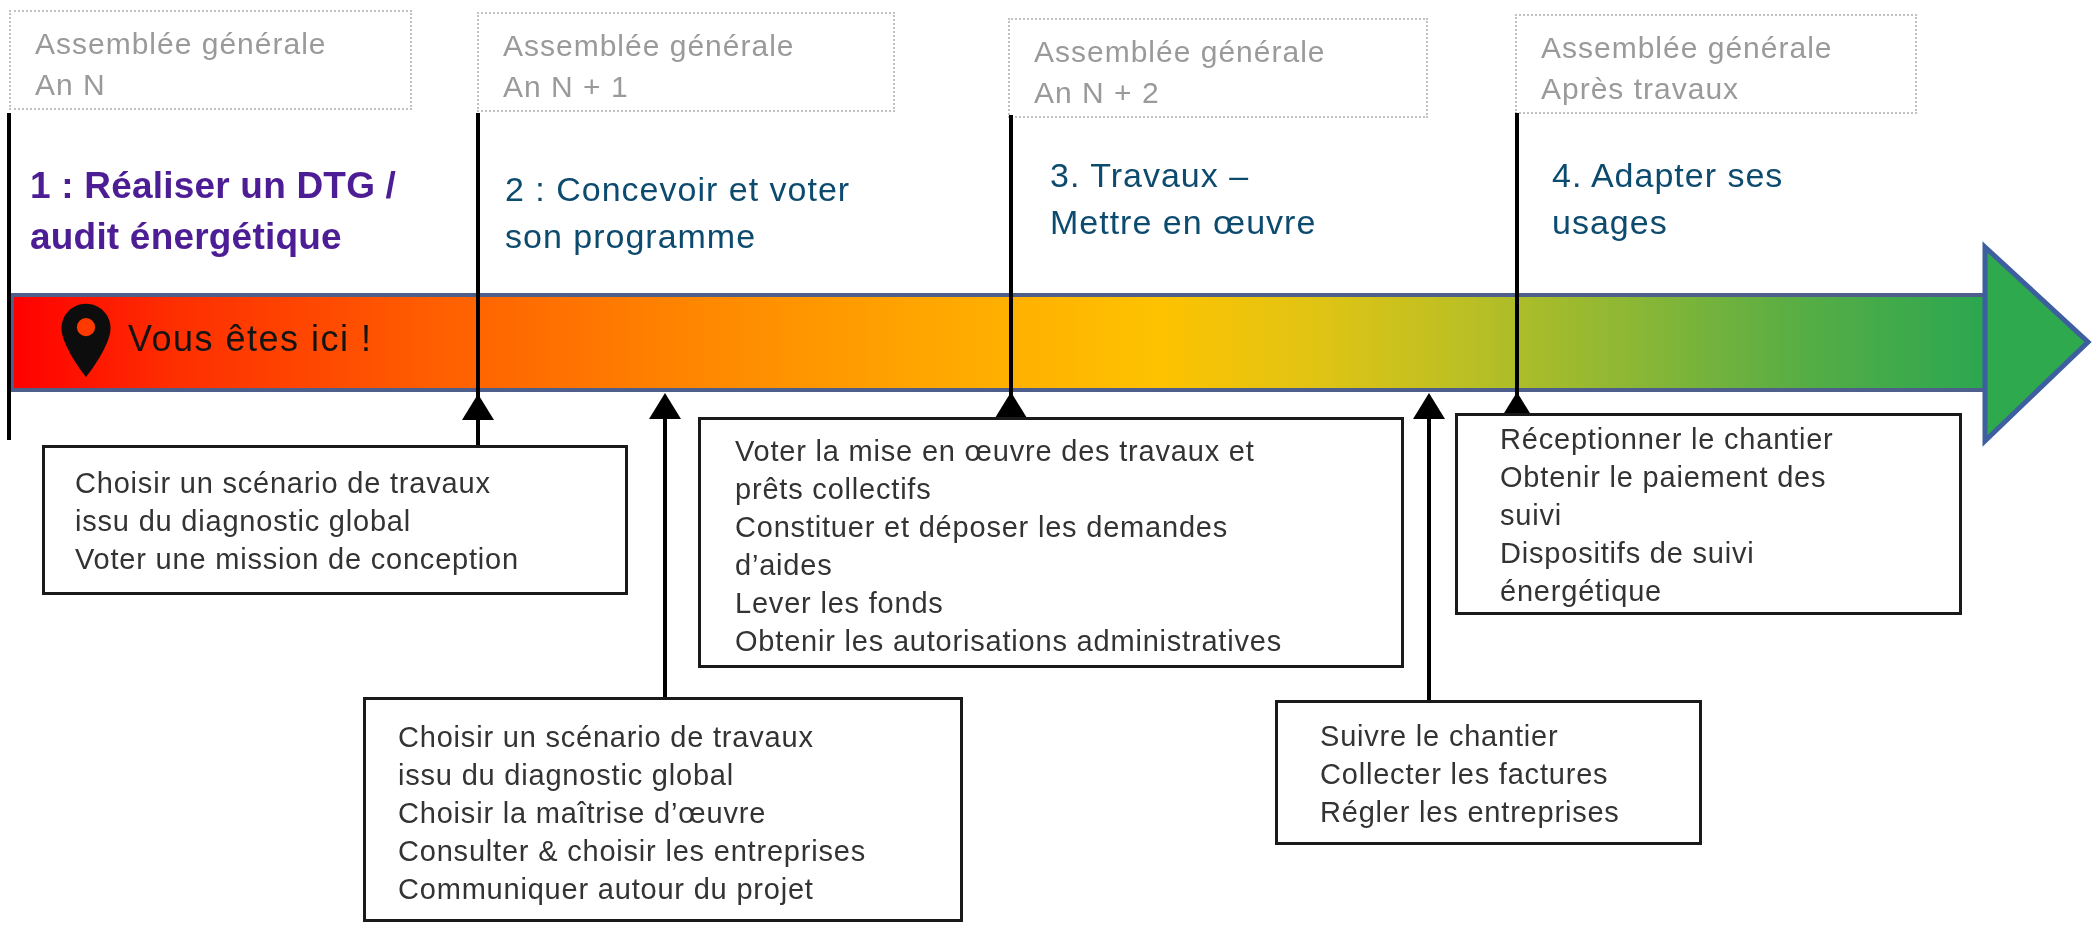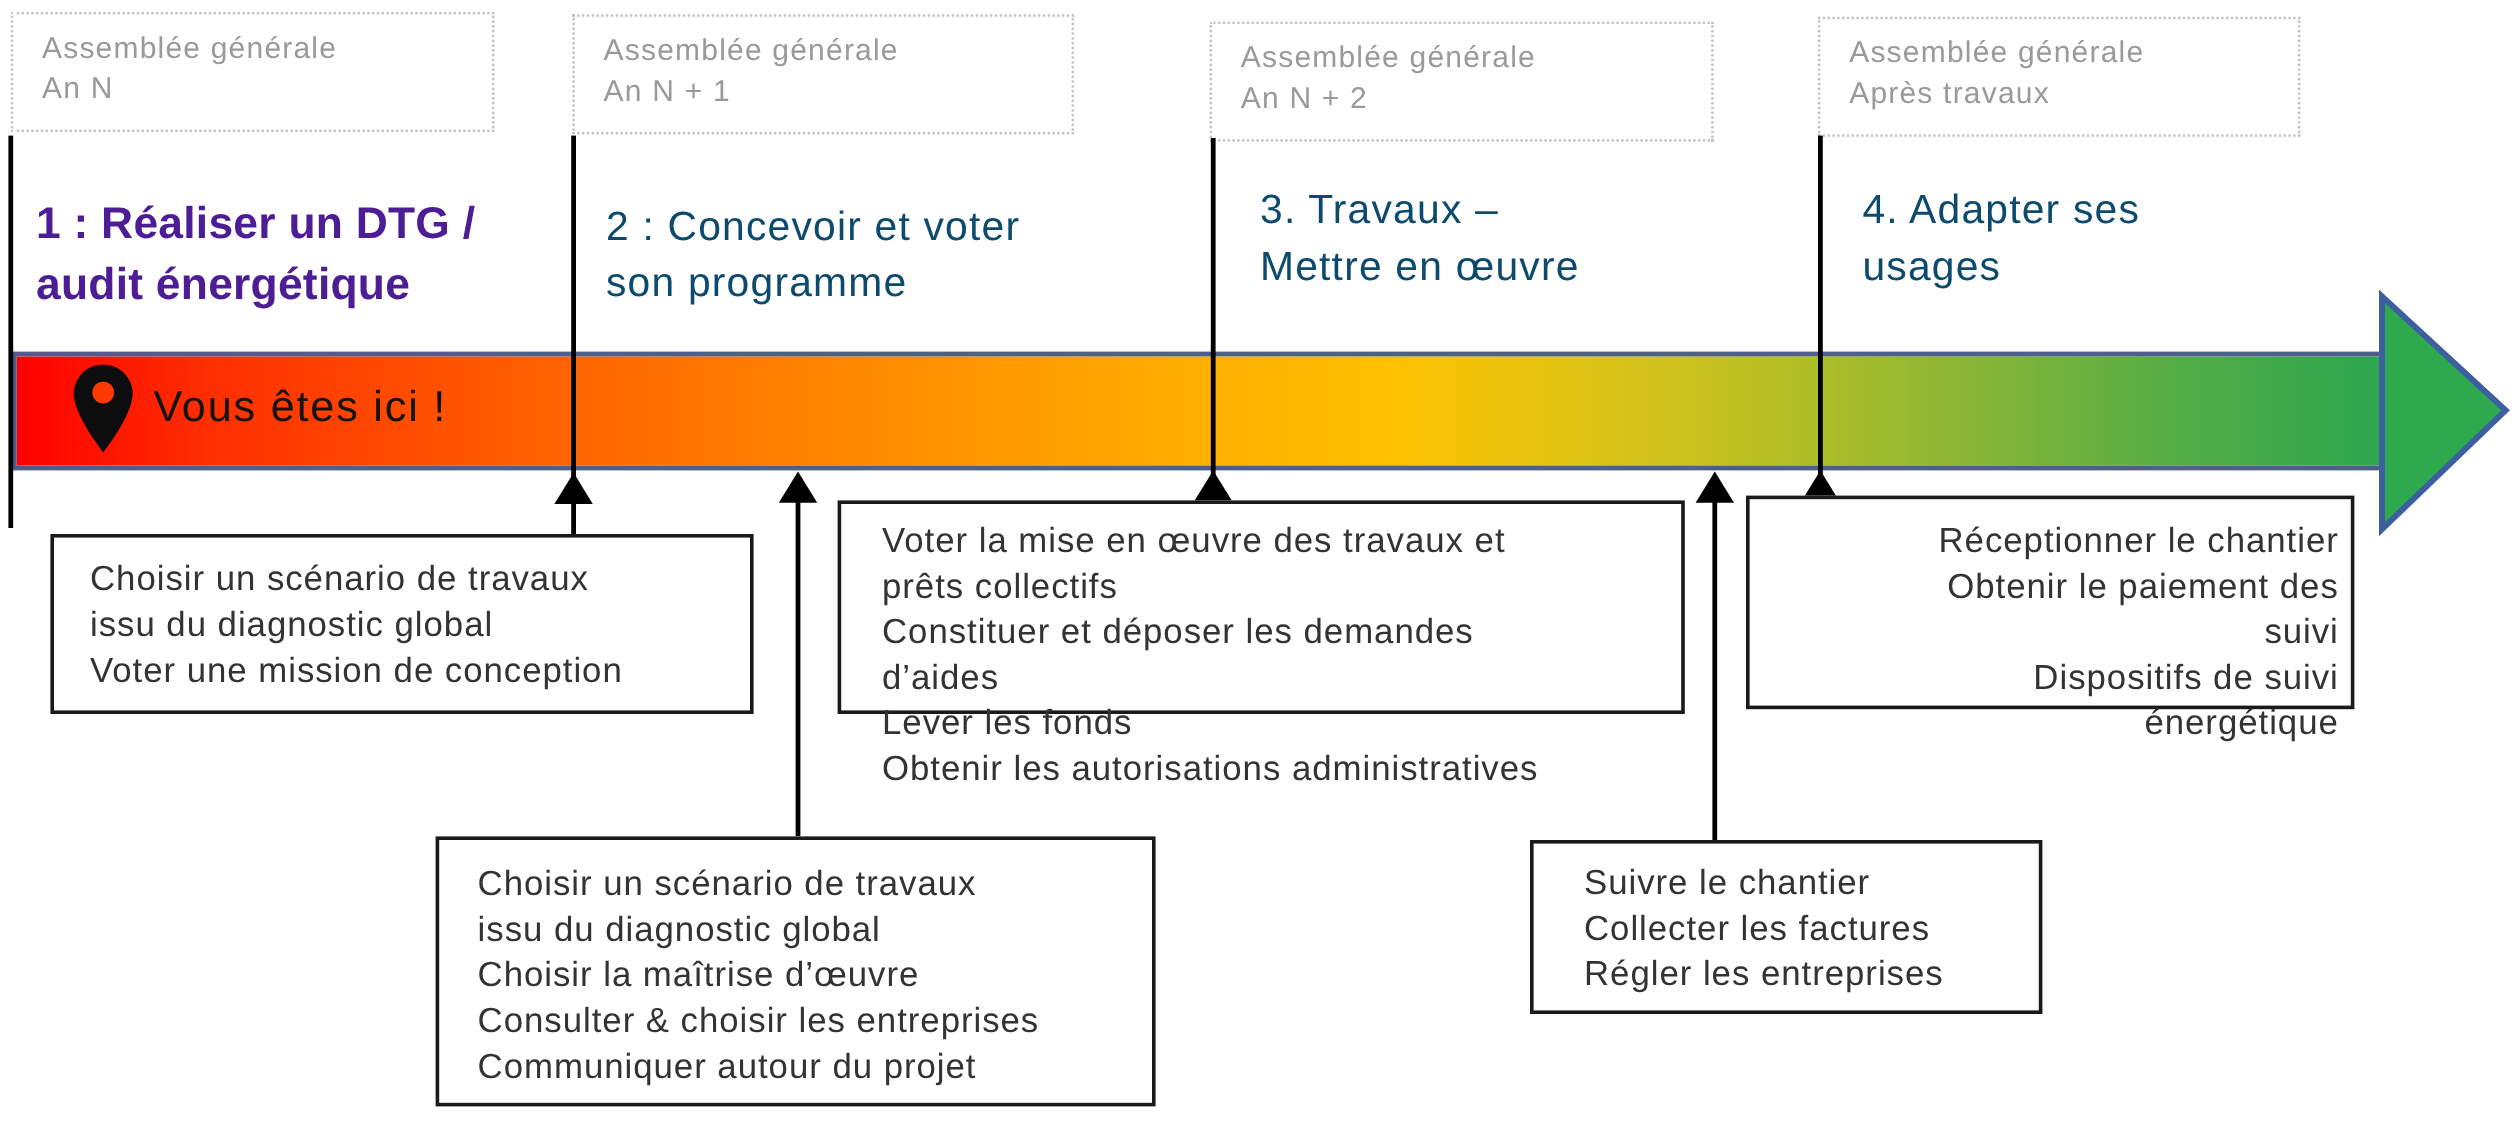--- a/index.html
+++ b/index.html
@@ -3,21 +3,21 @@
 <meta charset="utf-8">
 <style>
   html,body{margin:0;padding:0;background:#ffffff;}
   .canvas{
     position:relative;width:2096px;height:937px;background:#ffffff;overflow:hidden;
     font-family:"Liberation Sans",sans-serif;
   }
   
   .ag-box{
     position:absolute;height:100px;border:2px dotted #c2c2c2;box-sizing:border-box;
-    color:#9a9a9a;font-size:25px;letter-spacing:1px;line-height:1.35;
+    color:#9a9a9a;font-size:30px;letter-spacing:1px;line-height:1.35;
     padding:12px 0 0 24px;font-weight:400;
   }
   
   .phase-title{
     position:absolute;color:#0c4a6e;font-size:34px;letter-spacing:1px;line-height:1.38;font-weight:400;
   }
   .phase-title.highlight{color:#4c1d95;font-weight:bold;font-size:37px;letter-spacing:0.2px;}
   
   .band{
     position:absolute;left:10px;top:293px;width:1980px;height:99px;box-sizing:border-box;
@@ -106,38 +106,38 @@
   <div class="tri-up" style="left:1501px;top:392px;"></div>
   <div class="tri-up" style="left:649px;top:393px;"></div>
   <div class="tri-up" style="left:1413px;top:393px;"></div>
 
   <div class="task-box" style="left:42px;top:445px;width:586px;height:150px;padding:16px 10px 0 30px;">
     <div class="tline">Choisir un scénario de travaux</div>
     <div class="tline">issu du diagnostic global</div>
     <div class="tline">Voter une mission de conception</div>
   </div>
 
-  <div class="task-box" style="left:698px;top:417px;width:706px;height:178px;padding:12px 10px 0 34px;">
+  <div class="task-box" style="left:698px;top:417px;width:706px;height:251px;padding:12px 10px 0 34px;">
     <div class="tline">Voter la mise en œuvre des travaux et</div>
     <div class="tline">prêts collectifs</div>
     <div class="tline">Constituer et déposer les demandes</div>
     <div class="tline">d’aides</div>
     <div class="tline">Lever les fonds</div>
     <div class="tline">Obtenir les autorisations administratives</div>
   </div>
 
   <div class="task-box" style="left:363px;top:697px;width:600px;height:225px;padding:18px 10px 0 32px;">
     <div class="tline">Choisir un scénario de travaux</div>
     <div class="tline">issu du diagnostic global</div>
     <div class="tline">Choisir la maîtrise d’œuvre</div>
     <div class="tline">Consulter &amp; choisir les entreprises</div>
     <div class="tline">Communiquer autour du projet</div>
   </div>
 
-  <div class="task-box" style="left:1455px;top:413px;width:507px;height:178px;padding:16px 10px 0 42px;text-align:right;">
+  <div class="task-box" style="left:1455px;top:413px;width:507px;height:202px;padding:4px 10px 0 42px;">
     <div class="tline">Réceptionner le chantier</div>
     <div class="tline">Obtenir le paiement des</div>
     <div class="tline">suivi</div>
     <div class="tline">Dispositifs de suivi</div>
     <div class="tline">énergétique</div>
   </div>
 
   <div class="task-box" style="left:1275px;top:700px;width:427px;height:145px;padding:14px 10px 12px 42px;">
     <div class="tline">Suivre le chantier</div>
     <div class="tline">Collecter les factures</div>

